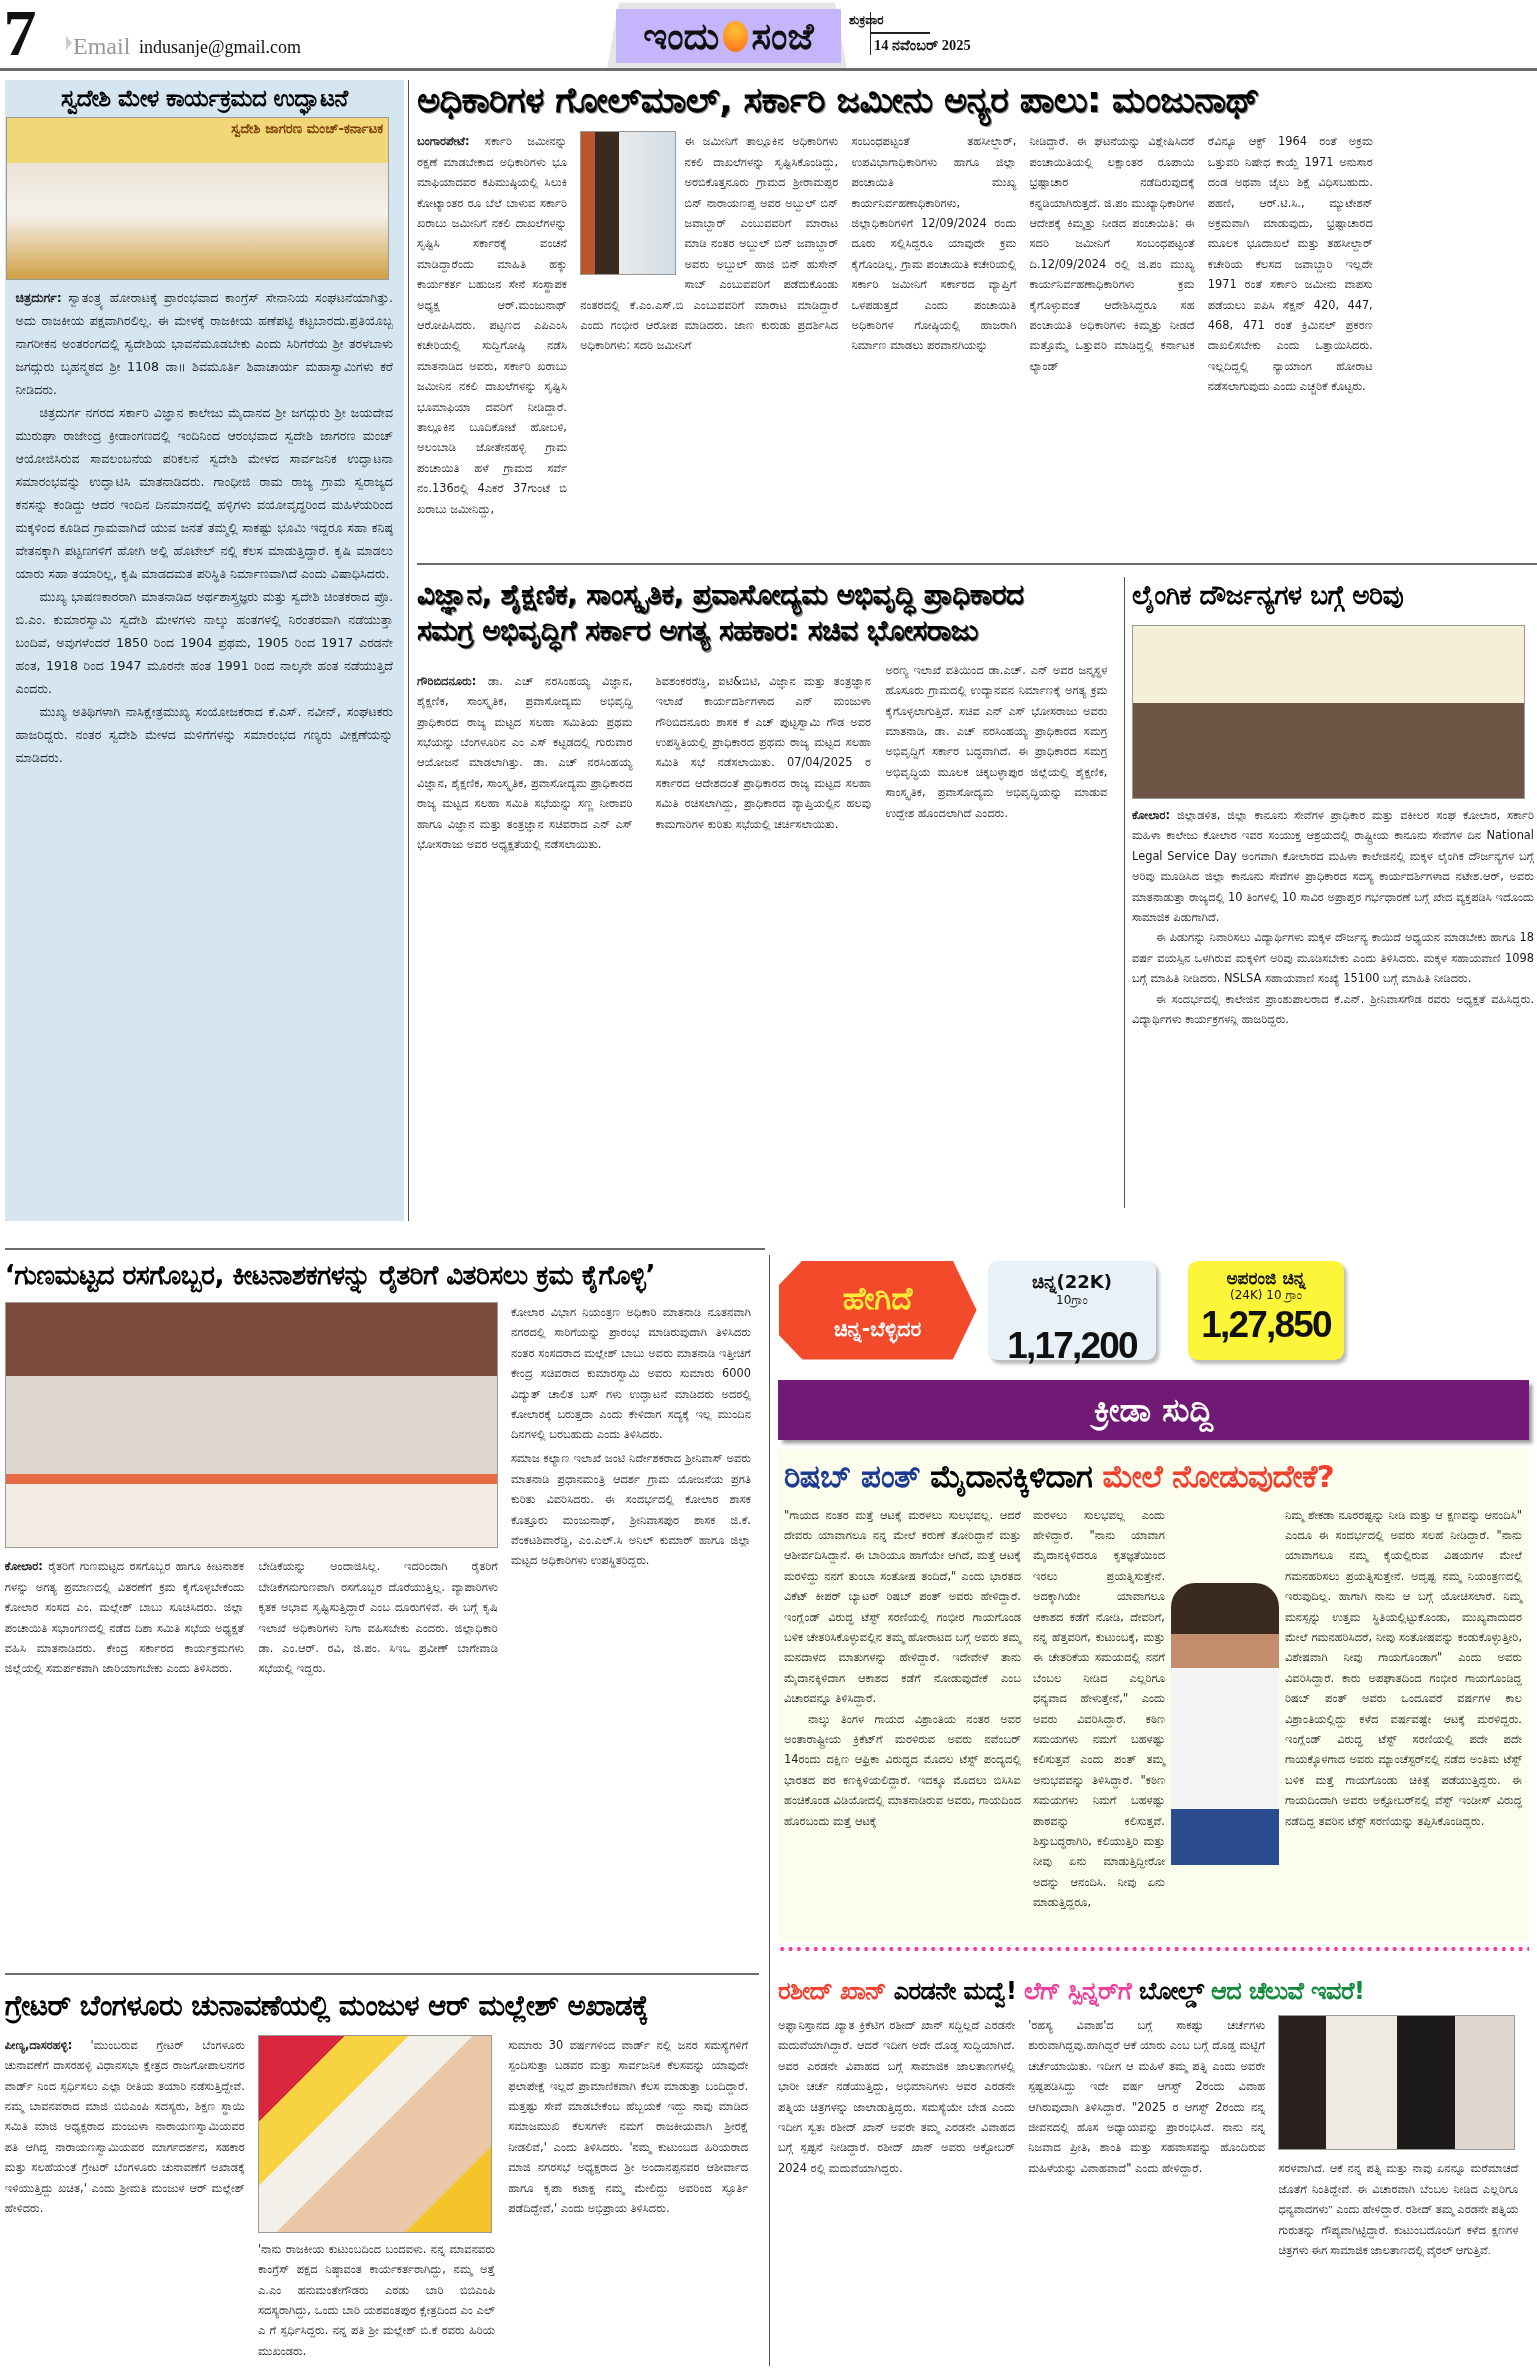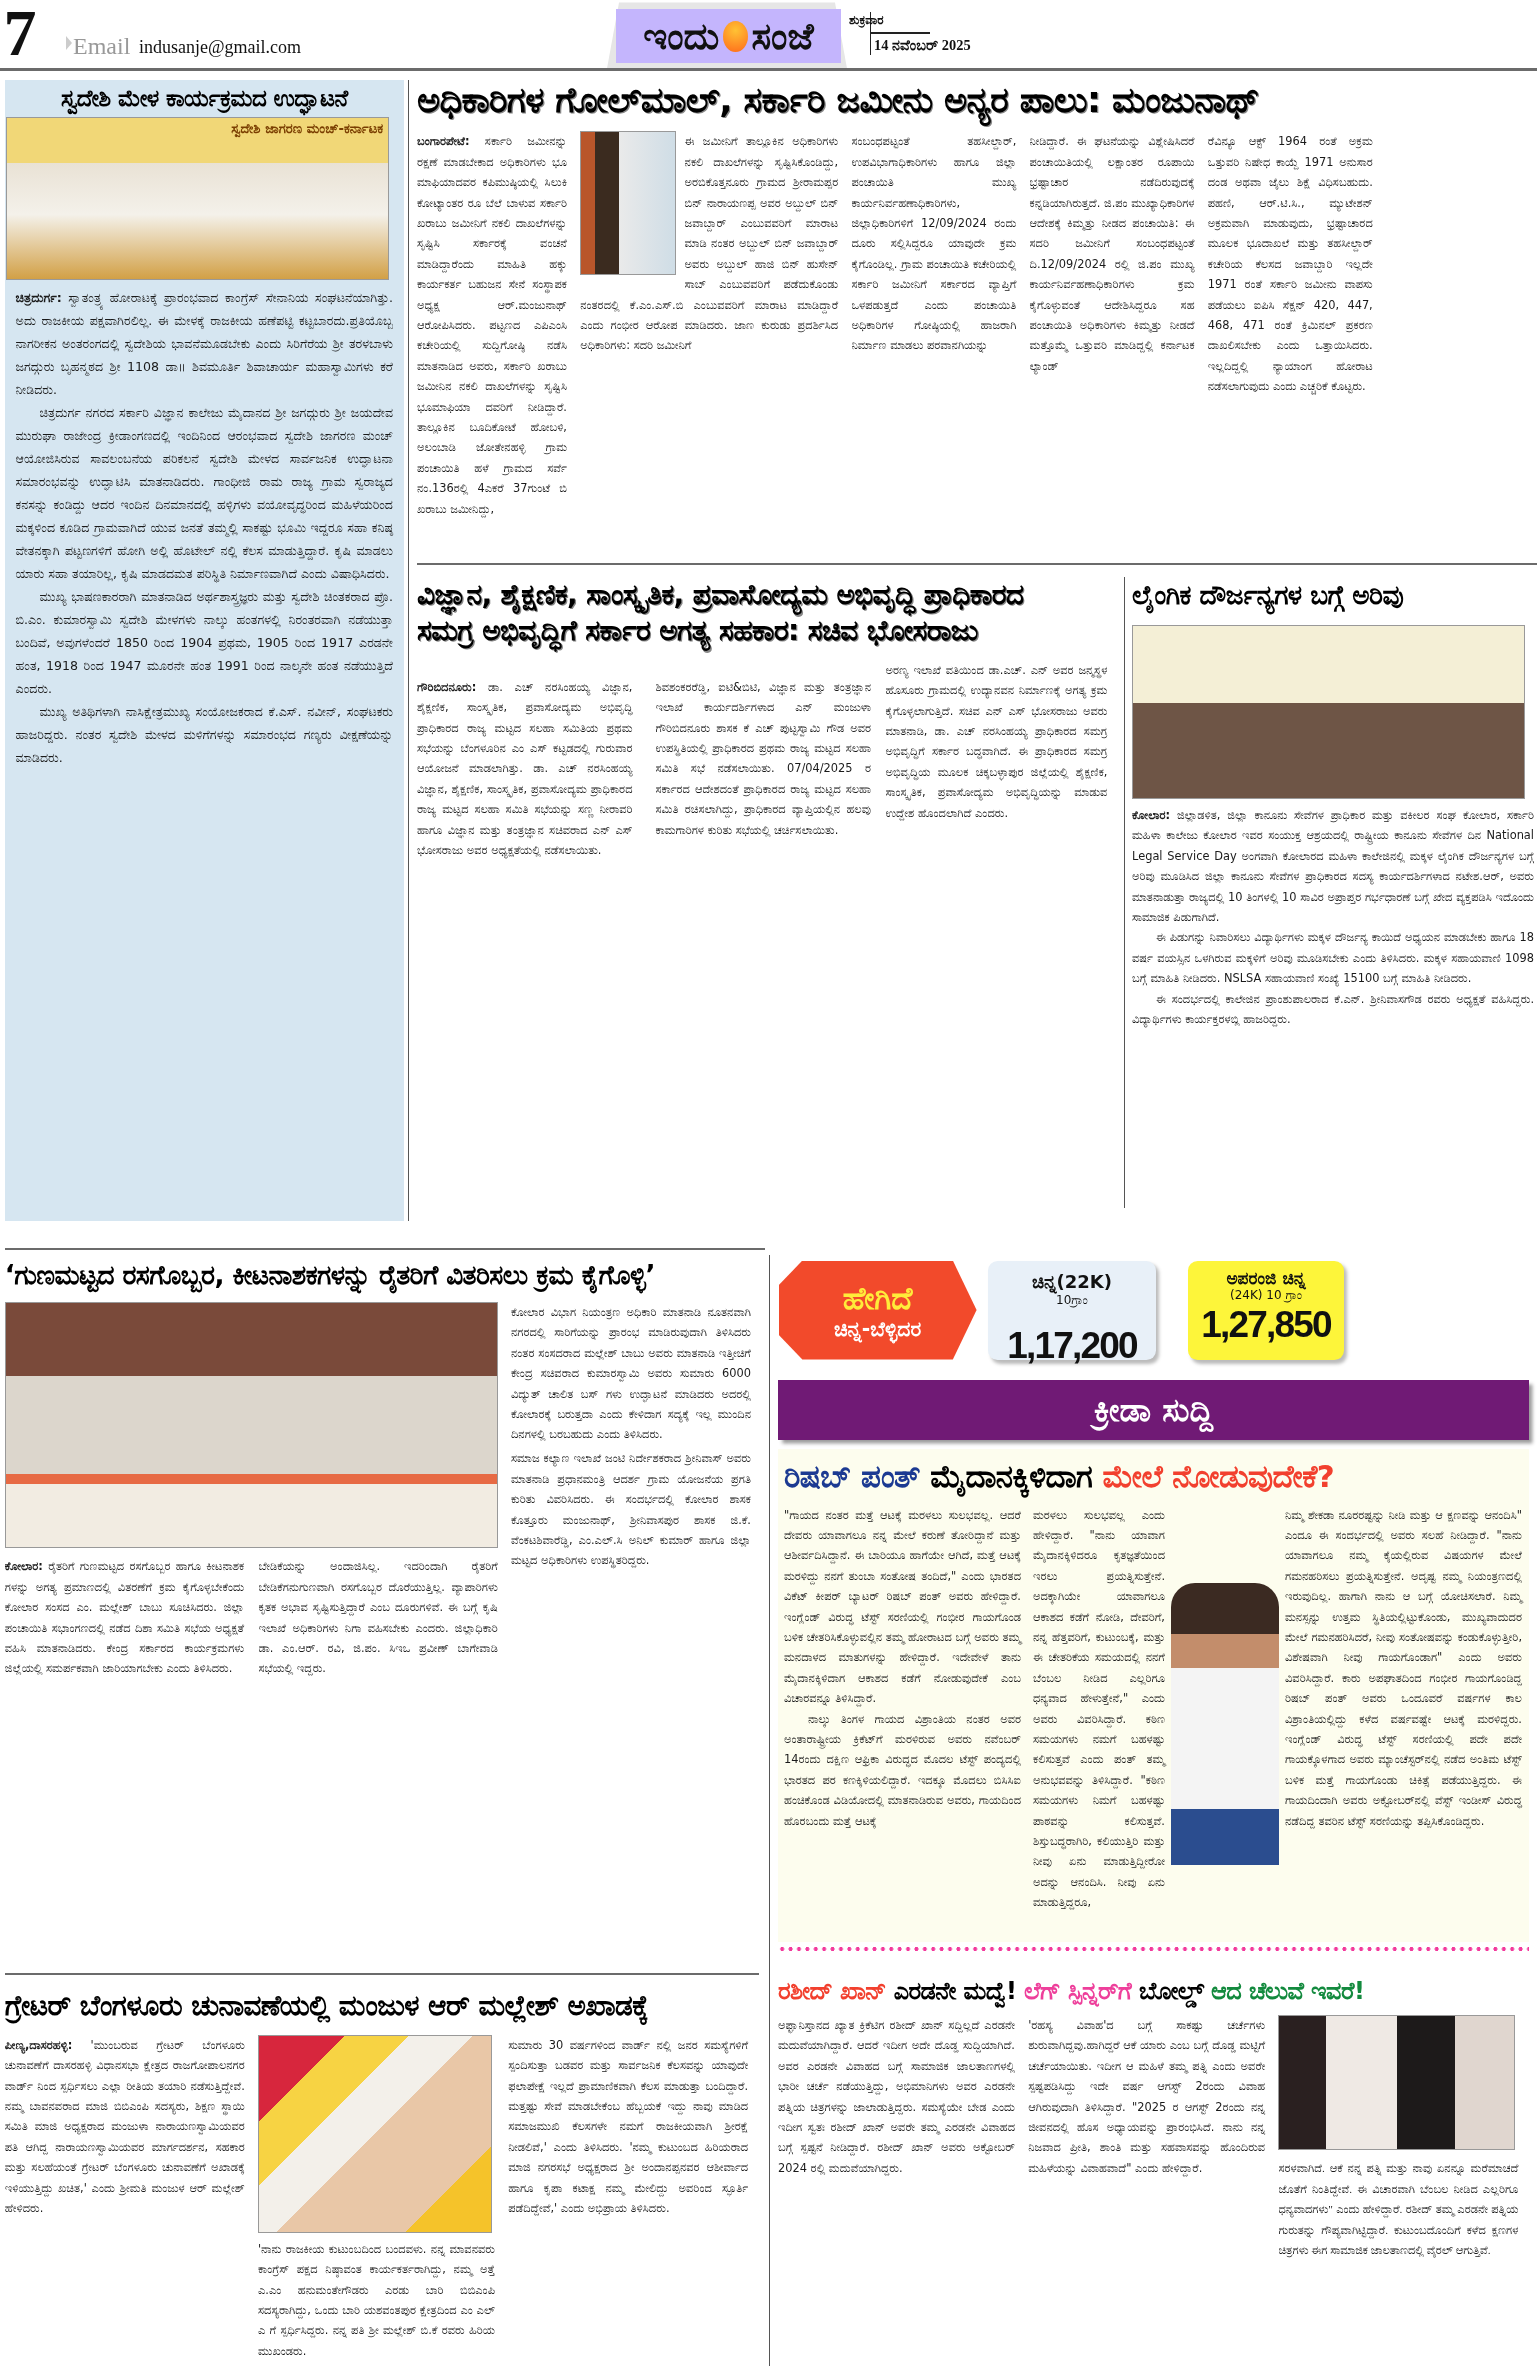--- a/index.html
+++ b/index.html
@@ -65,39 +65,39 @@
     <div class="body-text" style="width:165px;font-size:11.4px;line-height:20.4px;">ರೆವಿನ್ಯೂ ಆಕ್ಟ್ 1964 ರಂತೆ ಅಕ್ರಮ ಒತ್ತುವರಿ ನಿಷೇಧ ಕಾಯ್ದೆ 1971 ಅನುಸಾರ ದಂಡ ಅಥವಾ ಜೈಲು ಶಿಕ್ಷೆ ವಿಧಿಸಬಹುದು. ಪಹಣಿ, ಆರ್.ಟಿ.ಸಿ., ಮ್ಯುಟೇಶನ್ ಅಕ್ರಮವಾಗಿ ಮಾಡುವುದು, ಭ್ರಷ್ಟಾಚಾರದ ಮೂಲಕ ಭೂದಾಖಲೆ ಮತ್ತು ತಹಸೀಲ್ದಾರ್ ಕಚೇರಿಯ ಕೆಲಸದ ಜವಾಬ್ದಾರಿ ಇಲ್ಲದೇ 1971 ರಂತೆ ಸರ್ಕಾರಿ ಜಮೀನು ವಾಪಸು ಪಡೆಯಲು ಐಪಿಸಿ ಸೆಕ್ಷನ್ 420, 447, 468, 471 ರಂತೆ ಕ್ರಿಮಿನಲ್ ಪ್ರಕರಣ ದಾಖಲಿಸಬೇಕು ಎಂದು ಒತ್ತಾಯಿಸಿದರು. ಇಲ್ಲದಿದ್ದಲ್ಲಿ ನ್ಯಾಯಾಂಗ ಹೋರಾಟ ನಡೆಸಲಾಗುವುದು ಎಂದು ಎಚ್ಚರಿಕೆ ಕೊಟ್ಟರು.</div>
   </div>
 </div>
 <div class="hr" style="left:417px;top:563px;width:1120px;height:1.8px;"></div>
 
 <div class="abs" style="left:417px;top:577px;width:703px;height:655px;">
   <div class="headline" style="font-size:28px;line-height:36px;white-space:nowrap;text-shadow:1.2px 1.2px 0 #888;">ವಿಜ್ಞಾನ, ಶೈಕ್ಷಣಿಕ, ಸಾಂಸ್ಕೃತಿಕ, ಪ್ರವಾಸೋದ್ಯಮ ಅಭಿವೃದ್ಧಿ ಪ್ರಾಧಿಕಾರದ</div>
   <div class="headline" style="font-size:28px;line-height:36px;white-space:nowrap;text-shadow:1.2px 1.2px 0 #888;">ಸಮಗ್ರ ಅಭಿವೃದ್ಧಿಗೆ ಸರ್ಕಾರ ಅಗತ್ಯ ಸಹಕಾರ: ಸಚಿವ ಭೋಸರಾಜು</div>
   <div style="display:flex;gap:14.4px;margin-top:10.8px;">
     <div style="width:454px;">
-      <div style="display:flex;gap:23px;margin-top:17px;justify-content:flex-end;">
+      <div style="display:flex;gap:23px;margin-top:11px;justify-content:flex-end;">
         <div class="body-text" style="flex:1;font-size:11.4px;line-height:20.4px;">
           <p><span class="dateline">ಗೌರಿಬಿದನೂರು:</span> <span>ಡಾ. ಎಚ್ ನರಸಿಂಹಯ್ಯ ವಿಜ್ಞಾನ, ಶೈಕ್ಷಣಿಕ, ಸಾಂಸ್ಕೃತಿಕ, ಪ್ರವಾಸೋದ್ಯಮ ಅಭಿವೃದ್ಧಿ ಪ್ರಾಧಿಕಾರದ ರಾಜ್ಯ ಮಟ್ಟದ ಸಲಹಾ ಸಮಿತಿಯ ಪ್ರಥಮ ಸಭೆಯನ್ನು ಬೆಂಗಳೂರಿನ ಎಂ ಎಸ್ ಕಟ್ಟಡದಲ್ಲಿ ಗುರುವಾರ ಆಯೋಜನೆ ಮಾಡಲಾಗಿತ್ತು. ಡಾ. ಎಚ್ ನರಸಿಂಹಯ್ಯ ವಿಜ್ಞಾನ, ಶೈಕ್ಷಣಿಕ, ಸಾಂಸ್ಕೃತಿಕ, ಪ್ರವಾಸೋದ್ಯಮ ಪ್ರಾಧಿಕಾರದ ರಾಜ್ಯ ಮಟ್ಟದ ಸಲಹಾ ಸಮಿತಿ ಸಭೆಯನ್ನು ಸಣ್ಣ ನೀರಾವರಿ ಹಾಗೂ ವಿಜ್ಞಾನ ಮತ್ತು ತಂತ್ರಜ್ಞಾನ ಸಚಿವರಾದ ಎನ್ ಎಸ್ ಭೋಸರಾಜು ಅವರ ಅಧ್ಯಕ್ಷತೆಯಲ್ಲಿ ನಡೆಸಲಾಯಿತು.</span></p>
         </div>
         <div class="body-text" style="flex:1;font-size:11.4px;line-height:20.4px;">ಶಿವಶಂಕರರೆಡ್ಡಿ, ಐಟಿ&amp;ಬಿಟಿ, ವಿಜ್ಞಾನ ಮತ್ತು ತಂತ್ರಜ್ಞಾನ ಇಲಾಖೆ ಕಾರ್ಯದರ್ಶಿಗಳಾದ ಎನ್ ಮಂಜುಳಾ ಗೌರಿಬಿದನೂರು ಶಾಸಕ ಕೆ ಎಚ್ ಪುಟ್ಟಸ್ವಾಮಿ ಗೌಡ ಅವರ ಉಪಸ್ಥಿತಿಯಲ್ಲಿ ಪ್ರಾಧಿಕಾರದ ಪ್ರಥಮ ರಾಜ್ಯ ಮಟ್ಟದ ಸಲಹಾ ಸಮಿತಿ ಸಭೆ ನಡೆಸಲಾಯಿತು. 07/04/2025 ರ ಸರ್ಕಾರದ ಆದೇಶದಂತೆ ಪ್ರಾಧಿಕಾರದ ರಾಜ್ಯ ಮಟ್ಟದ ಸಲಹಾ ಸಮಿತಿ ರಚಿಸಲಾಗಿದ್ದು, ಪ್ರಾಧಿಕಾರದ ವ್ಯಾಪ್ತಿಯಲ್ಲಿನ ಹಲವು ಕಾಮಗಾರಿಗಳ ಕುರಿತು ಸಭೆಯಲ್ಲಿ ಚರ್ಚಿಸಲಾಯಿತು.</div>
       </div>
     </div>
     <div class="body-text" style="width:222px;font-size:11.4px;line-height:20.4px;">ಅರಣ್ಯ ಇಲಾಖೆ ವತಿಯಿಂದ ಡಾ.ಎಚ್. ಎನ್ ಅವರ ಜನ್ಮಸ್ಥಳ ಹೊಸೂರು ಗ್ರಾಮದಲ್ಲಿ ಉದ್ಯಾನವನ ನಿರ್ಮಾಣಕ್ಕೆ ಅಗತ್ಯ ಕ್ರಮ ಕೈಗೊಳ್ಳಲಾಗುತ್ತಿದೆ. ಸಚಿವ ಎನ್ ಎಸ್ ಭೋಸರಾಜು ಅವರು ಮಾತನಾಡಿ, ಡಾ. ಎಚ್ ನರಸಿಂಹಯ್ಯ ಪ್ರಾಧಿಕಾರದ ಸಮಗ್ರ ಅಭಿವೃದ್ಧಿಗೆ ಸರ್ಕಾರ ಬದ್ಧವಾಗಿದೆ. ಈ ಪ್ರಾಧಿಕಾರದ ಸಮಗ್ರ ಅಭಿವೃದ್ಧಿಯ ಮೂಲಕ ಚಿಕ್ಕಬಳ್ಳಾಪುರ ಜಿಲ್ಲೆಯಲ್ಲಿ ಶೈಕ್ಷಣಿಕ, ಸಾಂಸ್ಕೃತಿಕ, ಪ್ರವಾಸೋದ್ಯಮ ಅಭಿವೃದ್ಧಿಯನ್ನು ಮಾಡುವ ಉದ್ದೇಶ ಹೊಂದಲಾಗಿದೆ ಎಂದರು.</div>
   </div>
 </div>
 <div class="vr" style="left:1124px;top:577px;height:631px;"></div>
 
 <div class="abs" style="left:1132px;top:577px;width:402px;height:649px;">
   <div class="headline" style="font-size:26.4px;line-height:36px;">ಲೈಂಗಿಕ ದೌರ್ಜನ್ಯಗಳ ಬಗ್ಗೆ ಅರಿವು</div>
   <div class="photo" style="margin-top:12px;width:393px;height:174px;background:linear-gradient(180deg,#f4efd6 0 45%,#6e5546 45% 100%);"></div>
   <div class="body-text" style="margin-top:6px;font-size:11.4px;line-height:20.4px;">
     <p><span class="dateline">ಕೋಲಾರ:</span> <span>ಜಿಲ್ಲಾಡಳಿತ, ಜಿಲ್ಲಾ ಕಾನೂನು ಸೇವೆಗಳ ಪ್ರಾಧಿಕಾರ ಮತ್ತು ವಕೀಲರ ಸಂಘ ಕೋಲಾರ, ಸರ್ಕಾರಿ ಮಹಿಳಾ ಕಾಲೇಜು ಕೋಲಾರ ಇವರ ಸಂಯುಕ್ತ ಆಶ್ರಯದಲ್ಲಿ ರಾಷ್ಟ್ರೀಯ ಕಾನೂನು ಸೇವೆಗಳ ದಿನ National Legal Service Day ಅಂಗವಾಗಿ ಕೋಲಾರದ ಮಹಿಳಾ ಕಾಲೇಜಿನಲ್ಲಿ ಮಕ್ಕಳ ಲೈಂಗಿಕ ದೌರ್ಜನ್ಯಗಳ ಬಗ್ಗೆ ಅರಿವು ಮೂಡಿಸಿದ ಜಿಲ್ಲಾ ಕಾನೂನು ಸೇವೆಗಳ ಪ್ರಾಧಿಕಾರದ ಸದಸ್ಯ ಕಾರ್ಯದರ್ಶಿಗಳಾದ ನಟೇಶ.ಆರ್, ಅವರು ಮಾತನಾಡುತ್ತಾ ರಾಜ್ಯದಲ್ಲಿ 10 ತಿಂಗಳಲ್ಲಿ 10 ಸಾವಿರ ಅಪ್ರಾಪ್ತರ ಗರ್ಭಧಾರಣೆ ಬಗ್ಗೆ ಖೇದ ವ್ಯಕ್ತಪಡಿಸಿ ಇದೊಂದು ಸಾಮಾಜಿಕ ಪಿಡುಗಾಗಿದೆ.</span></p>
     <p>ಈ ಪಿಡುಗನ್ನು ನಿವಾರಿಸಲು ವಿದ್ಯಾರ್ಥಿಗಳು ಮಕ್ಕಳ ದೌರ್ಜನ್ಯ ಕಾಯಿದೆ ಅಧ್ಯಯನ ಮಾಡಬೇಕು ಹಾಗೂ 18 ವರ್ಷ ವಯಸ್ಸಿನ ಒಳಗಿರುವ ಮಕ್ಕಳಿಗೆ ಅರಿವು ಮೂಡಿಸಬೇಕು ಎಂದು ತಿಳಿಸಿದರು. ಮಕ್ಕಳ ಸಹಾಯವಾಣಿ 1098 ಬಗ್ಗೆ ಮಾಹಿತಿ ನೀಡಿದರು. NSLSA ಸಹಾಯವಾಣಿ ಸಂಖ್ಯೆ 15100 ಬಗ್ಗೆ ಮಾಹಿತಿ ನೀಡಿದರು.</p>
-    <p>ಈ ಸಂದರ್ಭದಲ್ಲಿ ಕಾಲೇಜಿನ ಪ್ರಾಂಶುಪಾಲರಾದ ಕೆ.ಎನ್. ಶ್ರೀನಿವಾಸಗೌಡ ರವರು ಅಧ್ಯಕ್ಷತೆ ವಹಿಸಿದ್ದರು. ವಿದ್ಯಾರ್ಥಿಗಳು ಕಾರ್ಯಕ್ತರಳಬ್ಲಿ ಹಾಜರಿದ್ದರು.</p>
+    <p>ಈ ಸಂದರ್ಭದಲ್ಲಿ ಕಾಲೇಜಿನ ಪ್ರಾಂಶುಪಾಲರಾದ ಕೆ.ಎನ್. ಶ್ರೀನಿವಾಸಗೌಡ ರವರು ಅಧ್ಯಕ್ಷತೆ ವಹಿಸಿದ್ದರು. ವಿದ್ಯಾರ್ಥಿಗಳು ಕಾರ್ಯಕ್ರಗಳನ್ಲಿ ಹಾಜರಿದ್ದರು.</p>
   </div>
 </div>
 
 <div class="hr" style="left:4.8px;top:1248px;width:760px;height:2.4px;"></div>
 
 <div class="abs" style="left:4.8px;top:1254px;width:760px;height:697px;">
   <div class="headline" style="font-size:26.4px;line-height:42px;white-space:nowrap;">‘ಗುಣಮಟ್ಟದ ರಸಗೊಬ್ಬರ, ಕೀಟನಾಶಕಗಳನ್ನು ರೈತರಿಗೆ ವಿತರಿಸಲು ಕ್ರಮ ಕೈಗೊಳ್ಳಿ’</div>
   <div style="display:flex;gap:13.2px;margin-top:6px;">
     <div style="width:493px;">
       <div class="photo" style="width:493px;height:246px;background:linear-gradient(180deg,#7a4a3a 0 30%,#dcd6cc 30% 70%,#e76a44 70% 74%,#f2ece2 74%);"></div>

